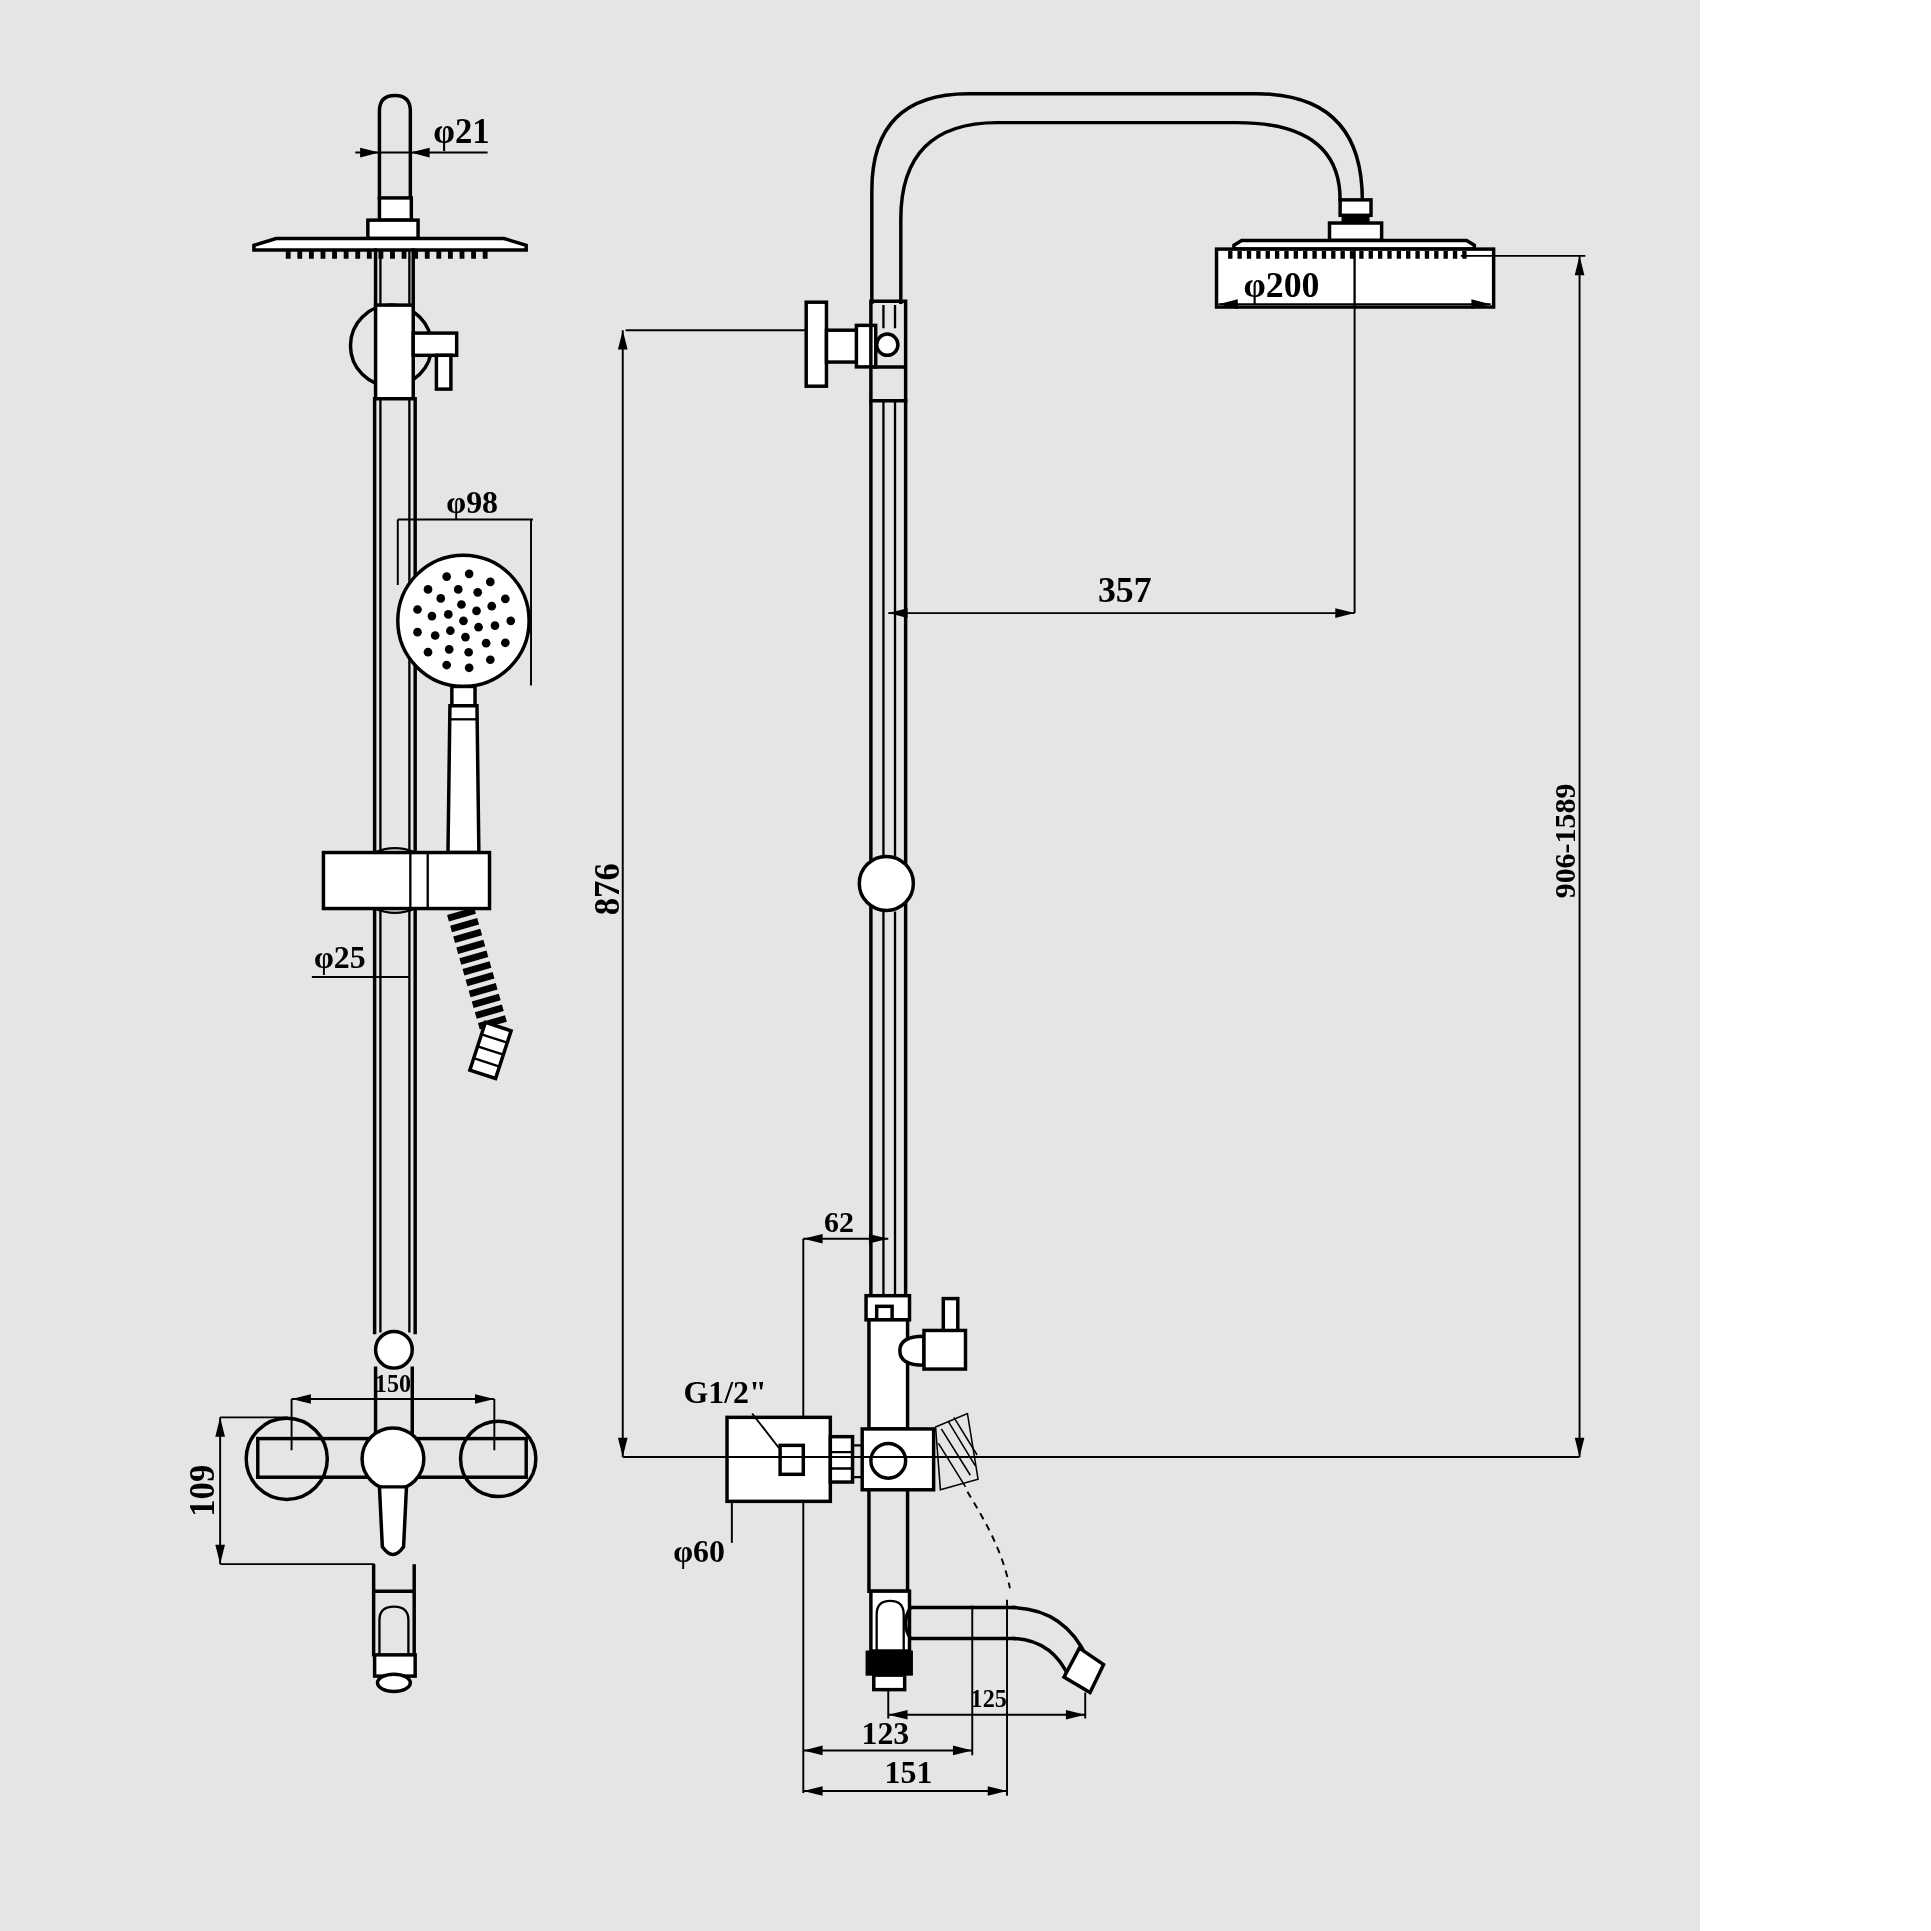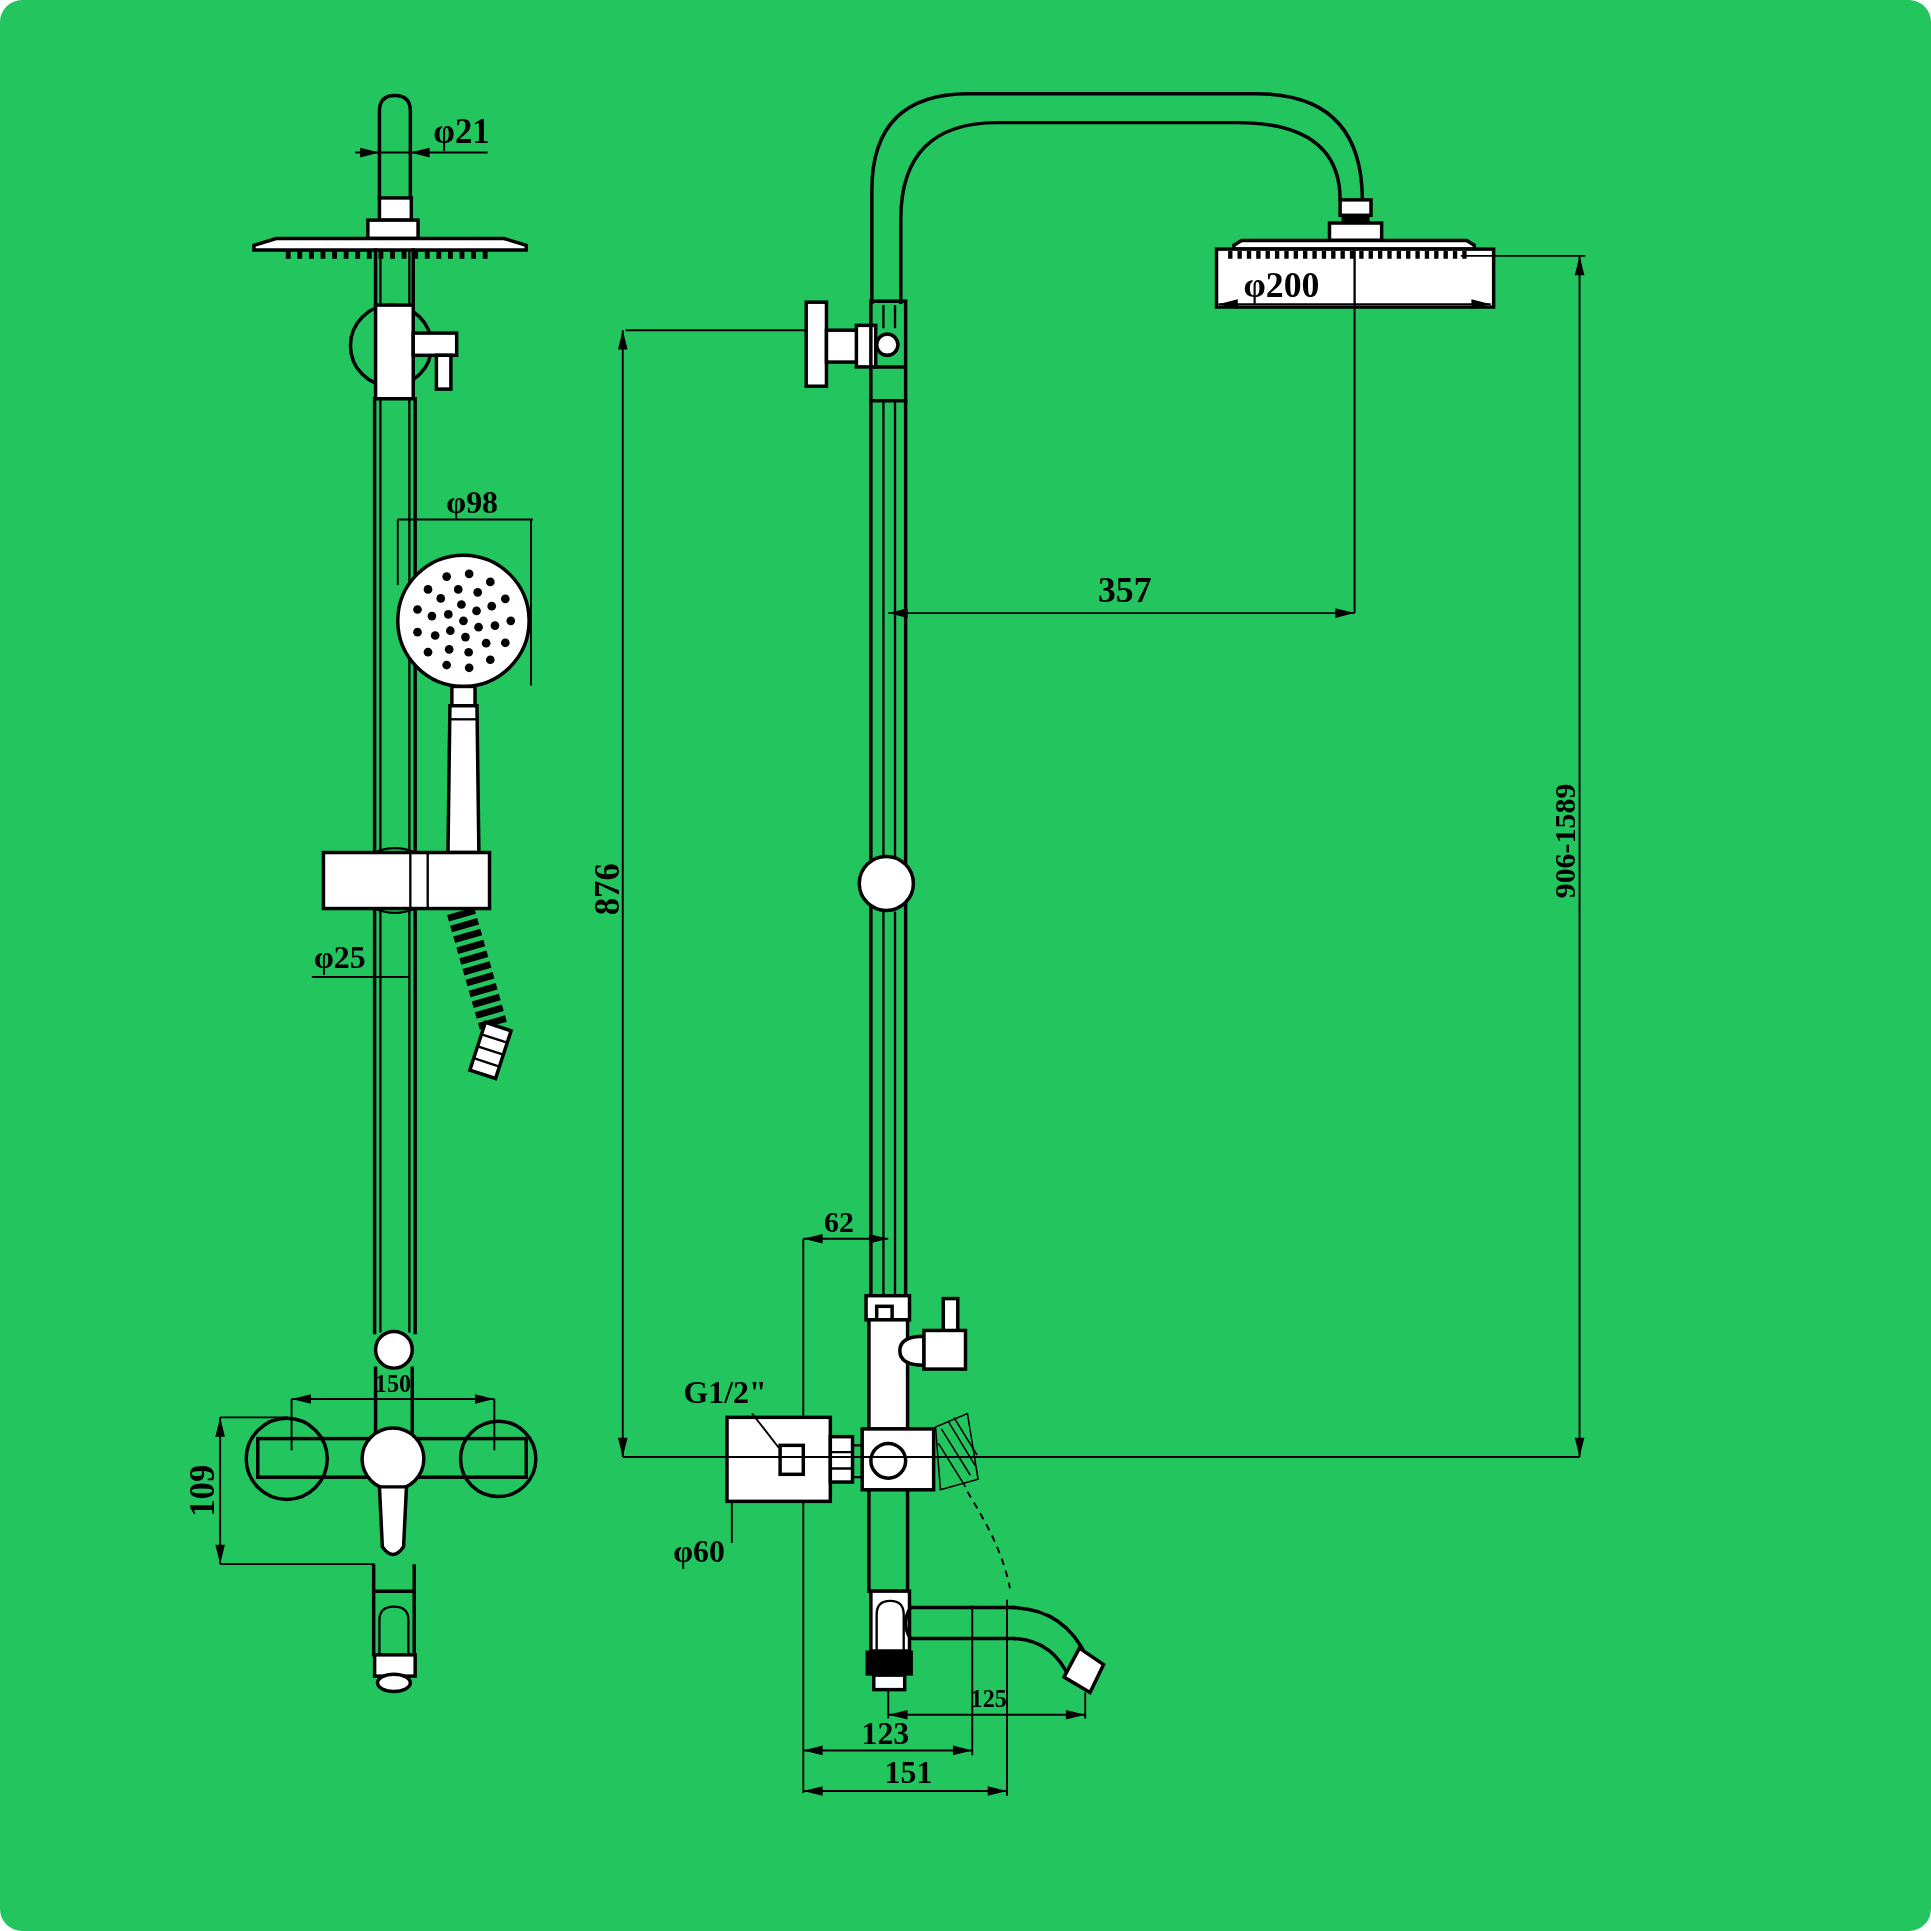--- a/index.html
+++ b/index.html
@@ -1,16 +1,16 @@
 <!DOCTYPE html>
 <html><head>
 <meta charset="utf-8">
 <style>
   html,body{margin:0;padding:0;background:#ffffff;}
-  .stage{width:1931px;height:1931px;background:#22c55e;position:relative;font-family:"Liberation Serif", serif;border-radius:22px;}
+  .stage{width:1700px;height:1931px;background:#e5e5e5;position:relative;font-family:"Liberation Serif", serif;}
   svg{display:block;}
   .part{fill:none;stroke:#000;stroke-width:3.6;stroke-linecap:square;}
   .partw{fill:#fff;stroke:#000;stroke-width:3.6;}
   .thin{fill:none;stroke:#000;stroke-width:2.4;}
   .dim{fill:none;stroke:#000;stroke-width:2;}
   .arr{fill:#000;stroke:none;}
   .blk{fill:#000;stroke:#000;stroke-width:1;}
   .dash{fill:none;stroke:#000;stroke-width:2;stroke-dasharray:7 6;}
   .hatch{fill:none;stroke:#000;stroke-width:1.6;}
   text{fill:#000;font-family:"Liberation Serif", serif;font-weight:bold;}

